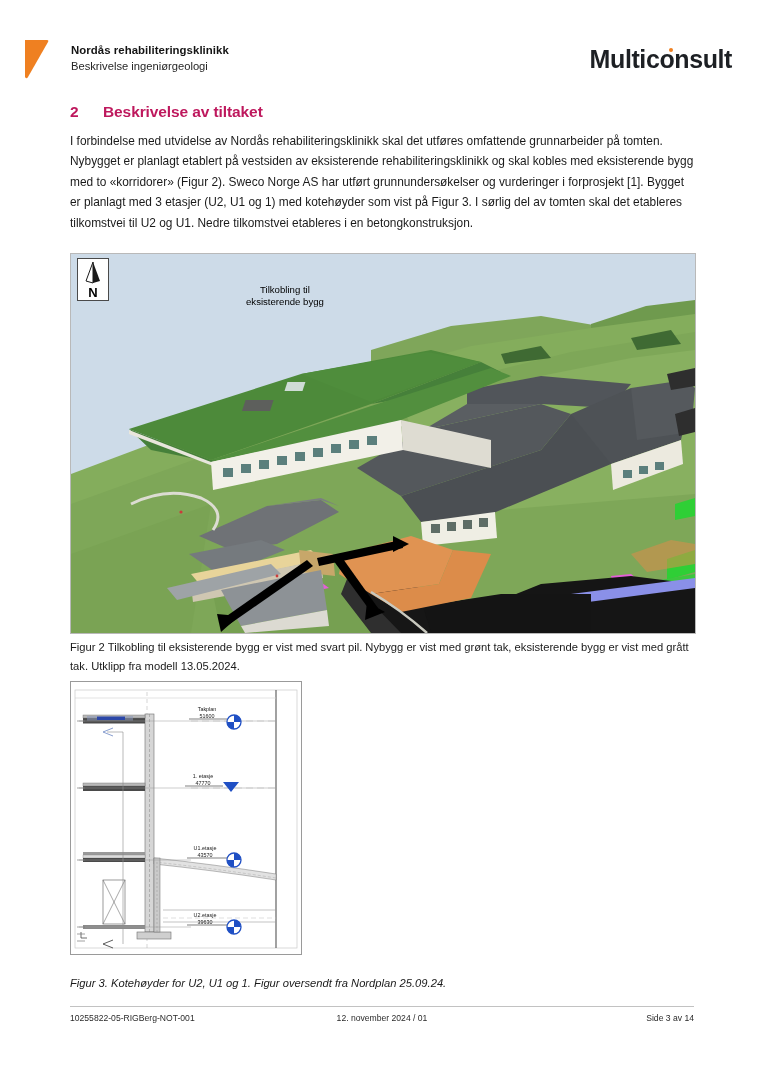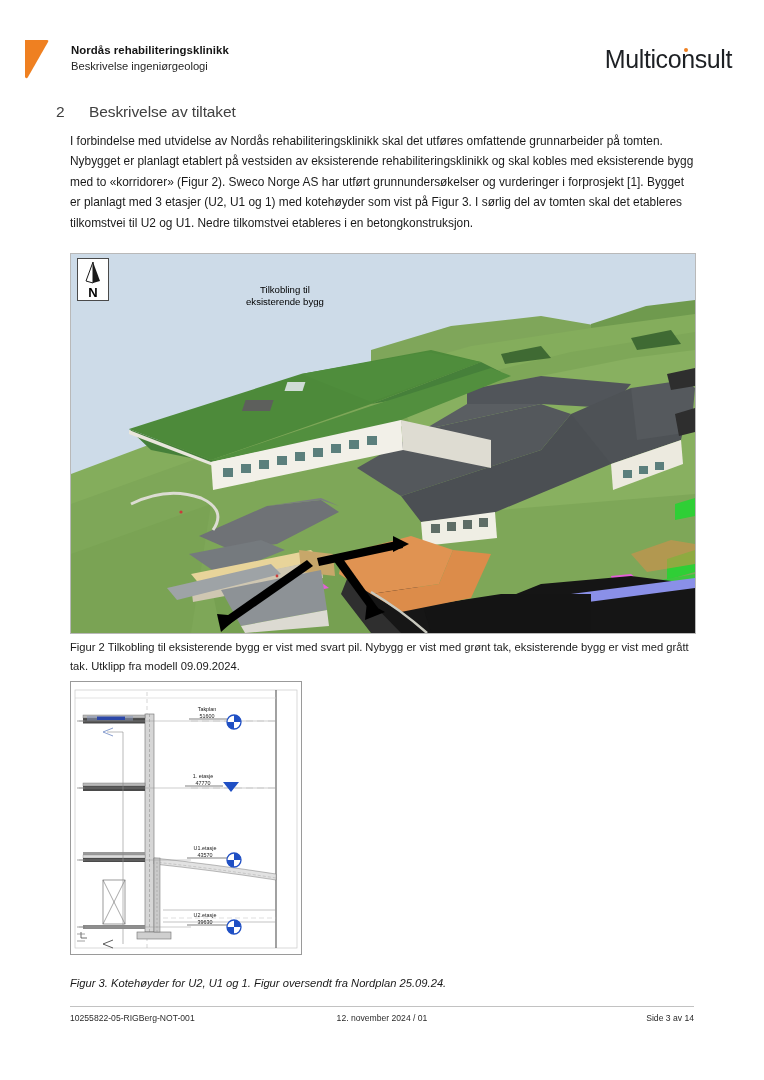--- a/index.html
+++ b/index.html
@@ -50,41 +50,41 @@
     font-size: 11.2px;
     font-weight: normal;
     color: #262626;
     line-height: 15px;
     margin-top: 1px;
   }
   .brand {
     position: absolute;
     right: 32px; top: 44px;
     font-size: 25px;
-    font-weight: normal;
+    font-weight: bold;
     letter-spacing: -0.4px;
     color: #1d2024;
     line-height: 30px;
     white-space: nowrap;
   }
   .brand .dot {
     position: absolute;
     left: 79px; top: 4px;
     width: 4.4px; height: 4.4px;
     border-radius: 50%;
     background: #ef8021;
   }
 
   
   .section-heading {
     position: absolute;
-    left: 56px; top: 103px;
+    left: 70px; top: 103px;
     font-size: 15.5px;
-    font-weight: normal;
-    color: #404040;
+    font-weight: bold;
+    color: #be185d;
     letter-spacing: -0.1px;
   }
   .section-heading .num {
     display: inline-block;
     width: 33px;
   }
 
   
   .body-text {
     position: absolute;
@@ -338,21 +338,21 @@
         <text x="15" y="38" font-family="Liberation Sans, sans-serif" font-size="13" font-weight="bold" fill="#000" text-anchor="middle">N</text>
       </svg>
     </div>
 
     <div class="annot-text" style="left:175px; top:30px;">
       <div>Tilkobling til</div>
       <div>eksisterende bygg</div>
     </div>
   </div>
 
-  <div class="caption caption2">Figur 2 Tilkobling til eksisterende bygg er vist med svart pil. Nybygg er vist med grønt tak, eksisterende bygg er vist med grått tak. Utklipp fra modell 09.09.2024.</div>
+  <div class="caption caption2">Figur 2 Tilkobling til eksisterende bygg er vist med svart pil. Nybygg er vist med grønt tak, eksisterende bygg er vist med grått tak. Utklipp fra modell 13.05.2024.</div>
 
   <div class="figure3">
     <svg class="fig3-canvas" viewBox="0 0 230 272" preserveAspectRatio="none">
       <rect x="0" y="0" width="230" height="272" fill="#ffffff"></rect>
 
       <rect x="4" y="8" width="222" height="258" fill="none" stroke="#c9c9c9" stroke-width="0.7"></rect>
 
       <line x1="205" y1="8" x2="205" y2="266" stroke="#555" stroke-width="1.1"></line>
       <line x1="4" y1="16" x2="205" y2="16" stroke="#d2d2d2" stroke-width="0.6"></line>
 

